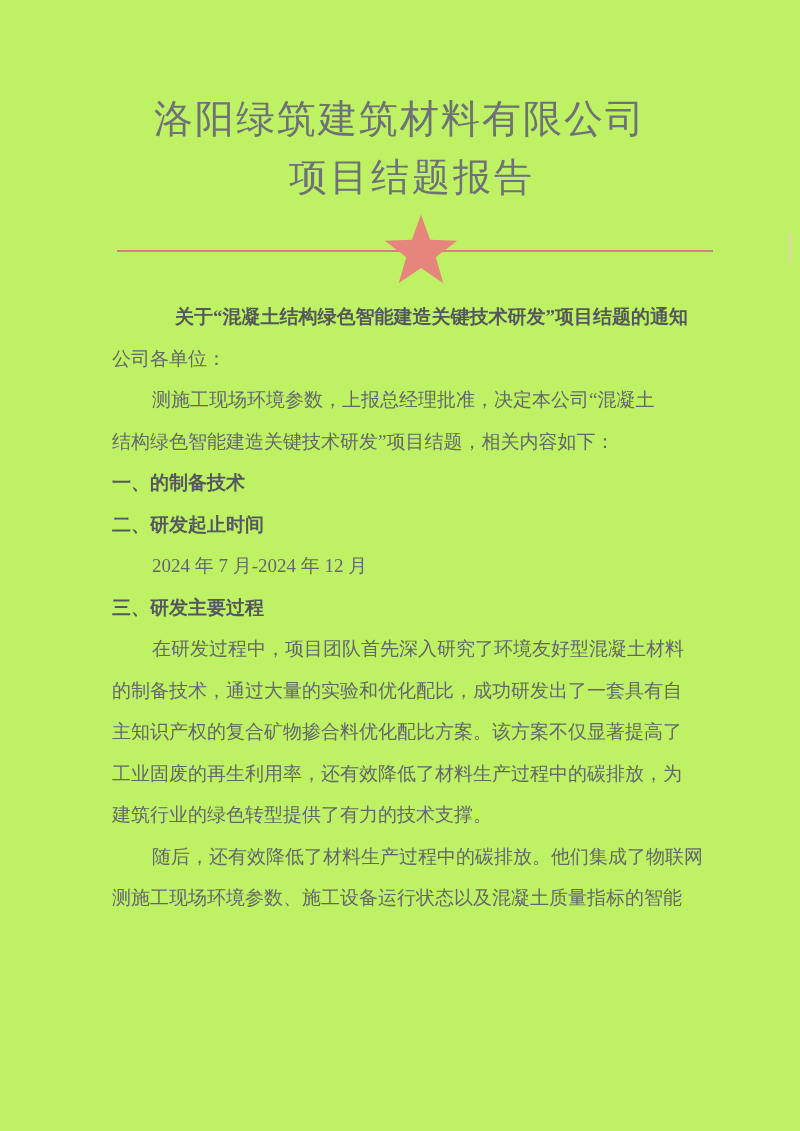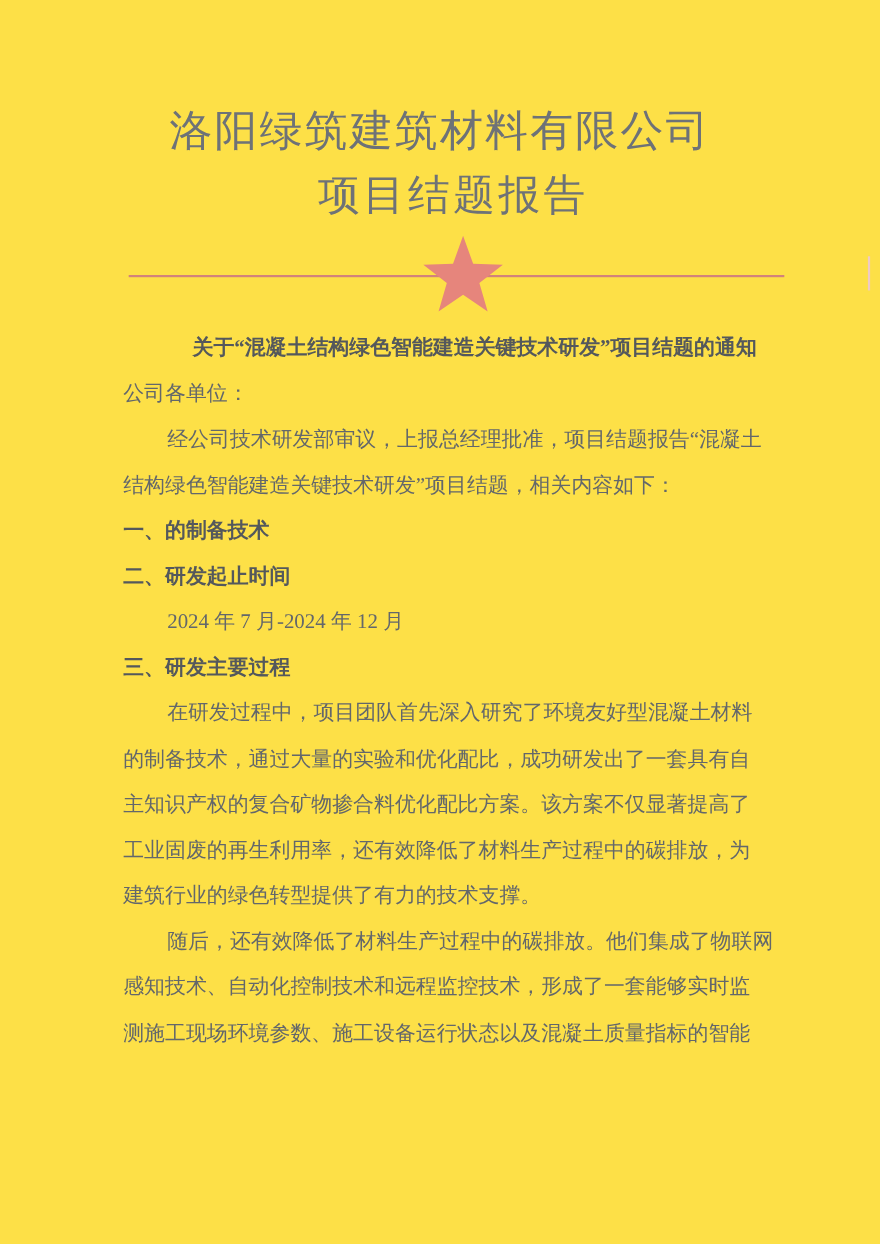--- a/index.html
+++ b/index.html
@@ -5,21 +5,21 @@
   html, body {
     margin: 0;
     padding: 0;
     background: #e9e9e9;
   }
   .page {
     position: relative;
     width: 800px;
     height: 1131px;
     margin: 0 auto;
-    background: #fde047;
+    background: #bef264;
     overflow: hidden;
     font-family: "Liberation Serif", "DejaVu Serif", serif;
   }
   
   .doc-title {
     position: absolute;
     left: 0;
     width: 800px;
     text-align: center;
     color: #6e7277;
@@ -96,34 +96,33 @@
 
   <div class="divider-line"></div>
   <svg class="star" viewBox="0 0 78 71" xmlns="http://www.w3.org/2000/svg">
     <polygon fill="#e6857c" points="39,0 48.4,26.1 76.1,27.0 54.2,43.9 61.9,70.6 39,55 16.1,70.6 23.8,43.9 1.9,27.0 29.6,26.1"></polygon>
   </svg>
   <div class="edge-artifact"></div>
 
   <div class="content">
     <div class="line bold center">关于“混凝土结构绿色智能建造关键技术研发”项目结题的通知</div>
     <div class="line">公司各单位：</div>
-    <div class="line indent">经公司技术研发部审议，上报总经理批准，项目结题报告“混凝土</div>
+    <div class="line indent">测施工现场环境参数，上报总经理批准，决定本公司“混凝土</div>
     <div class="line">结构绿色智能建造关键技术研发”项目结题，相关内容如下：</div>
 
     <div class="line bold">一、的制备技术</div>
 
     <div class="line bold">二、研发起止时间</div>
     <div class="line indent">2024 年 7 月-2024 年 12 月</div>
 
     <div class="line bold">三、研发主要过程</div>
 
     <div class="line indent">在研发过程中，项目团队首先深入研究了环境友好型混凝土材料</div>
     <div class="line">的制备技术，通过大量的实验和优化配比，成功研发出了一套具有自</div>
     <div class="line">主知识产权的复合矿物掺合料优化配比方案。该方案不仅显著提高了</div>
     <div class="line">工业固废的再生利用率，还有效降低了材料生产过程中的碳排放，为</div>
     <div class="line">建筑行业的绿色转型提供了有力的技术支撑。</div>
 
     <div class="line indent">随后，还有效降低了材料生产过程中的碳排放。他们集成了物联网</div>
-    <div class="line">感知技术、自动化控制技术和远程监控技术，形成了一套能够实时监</div>
     <div class="line">测施工现场环境参数、施工设备运行状态以及混凝土质量指标的智能</div>
   </div>
 
 </div>
 
 </body></html>

